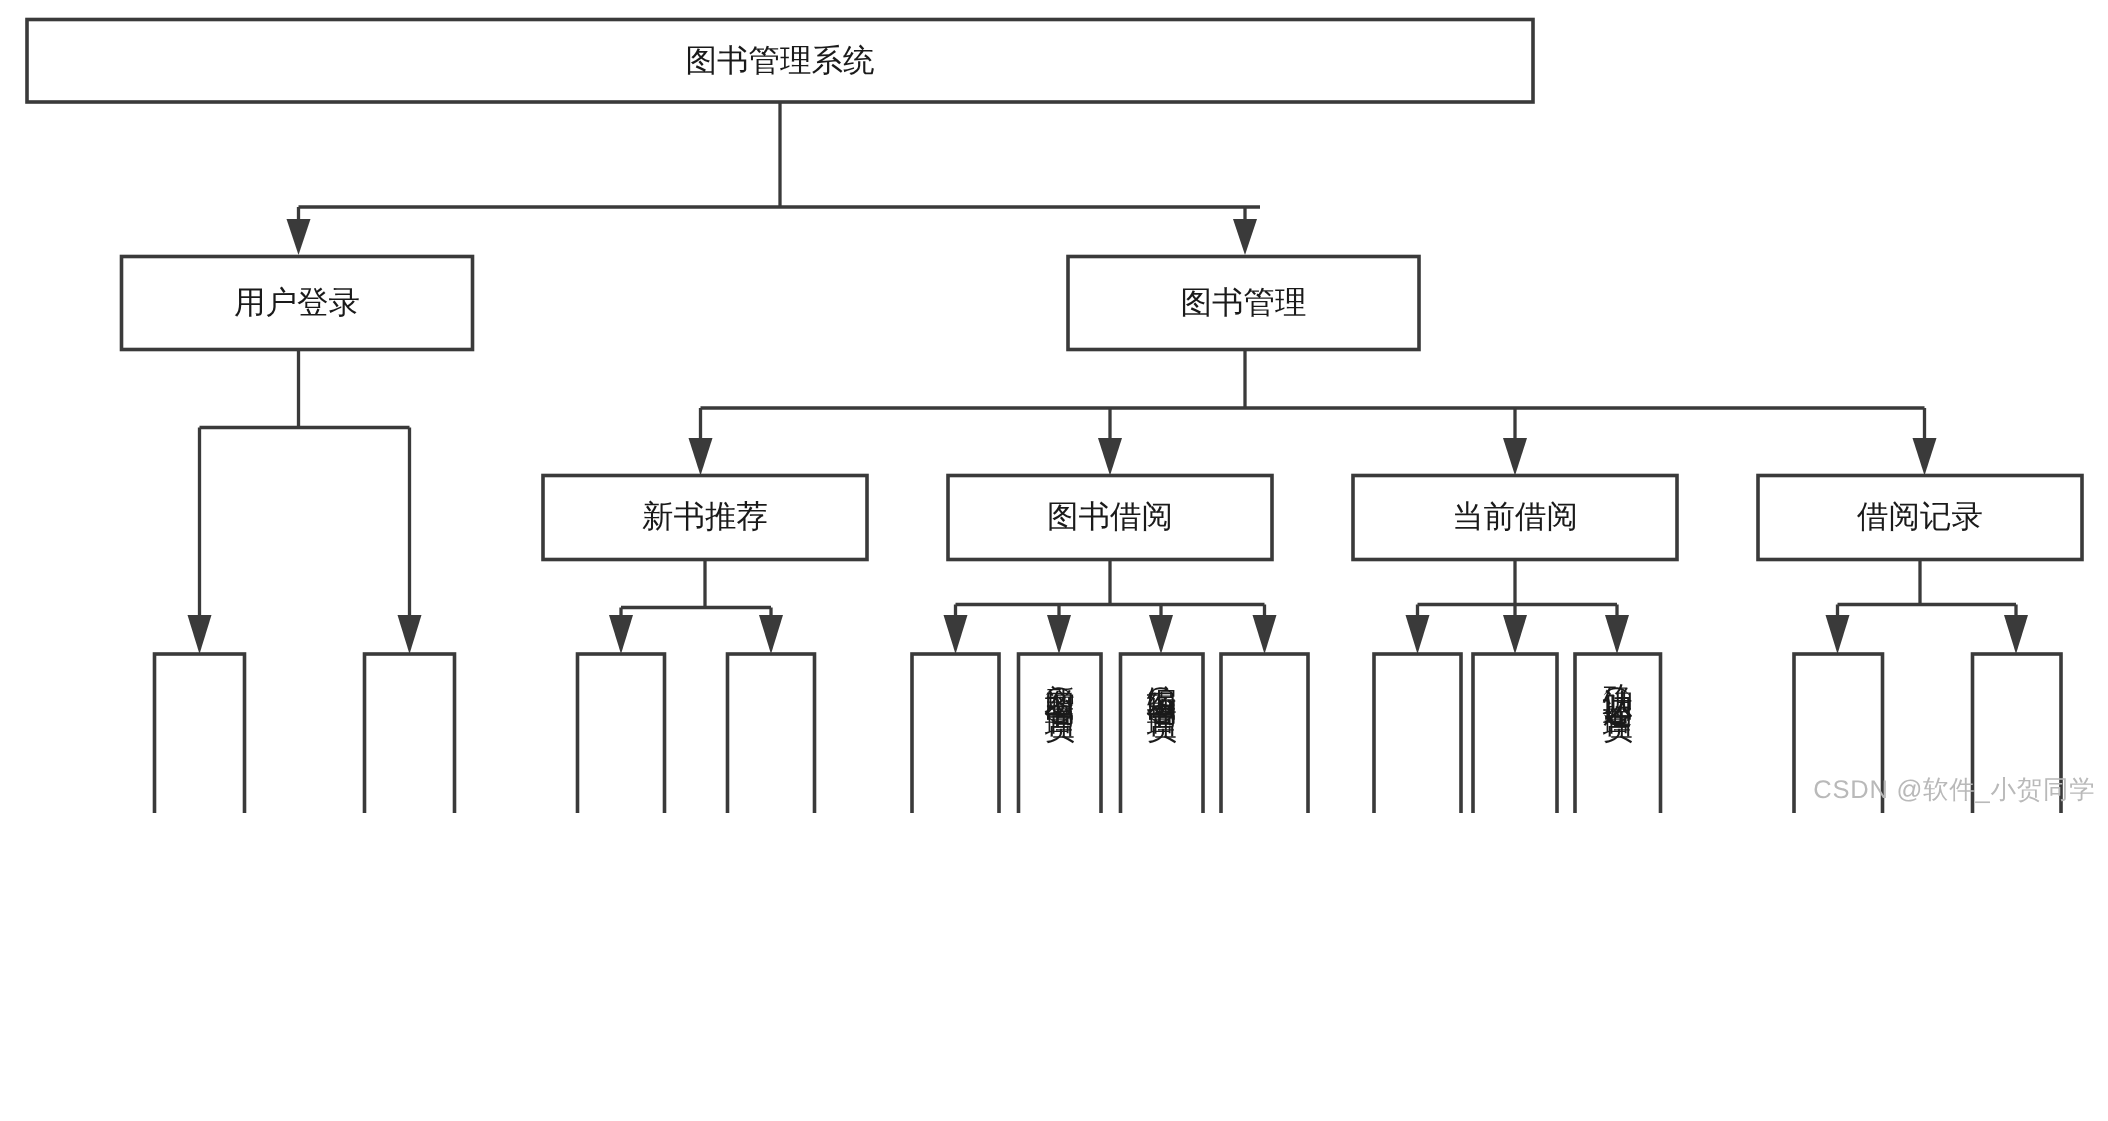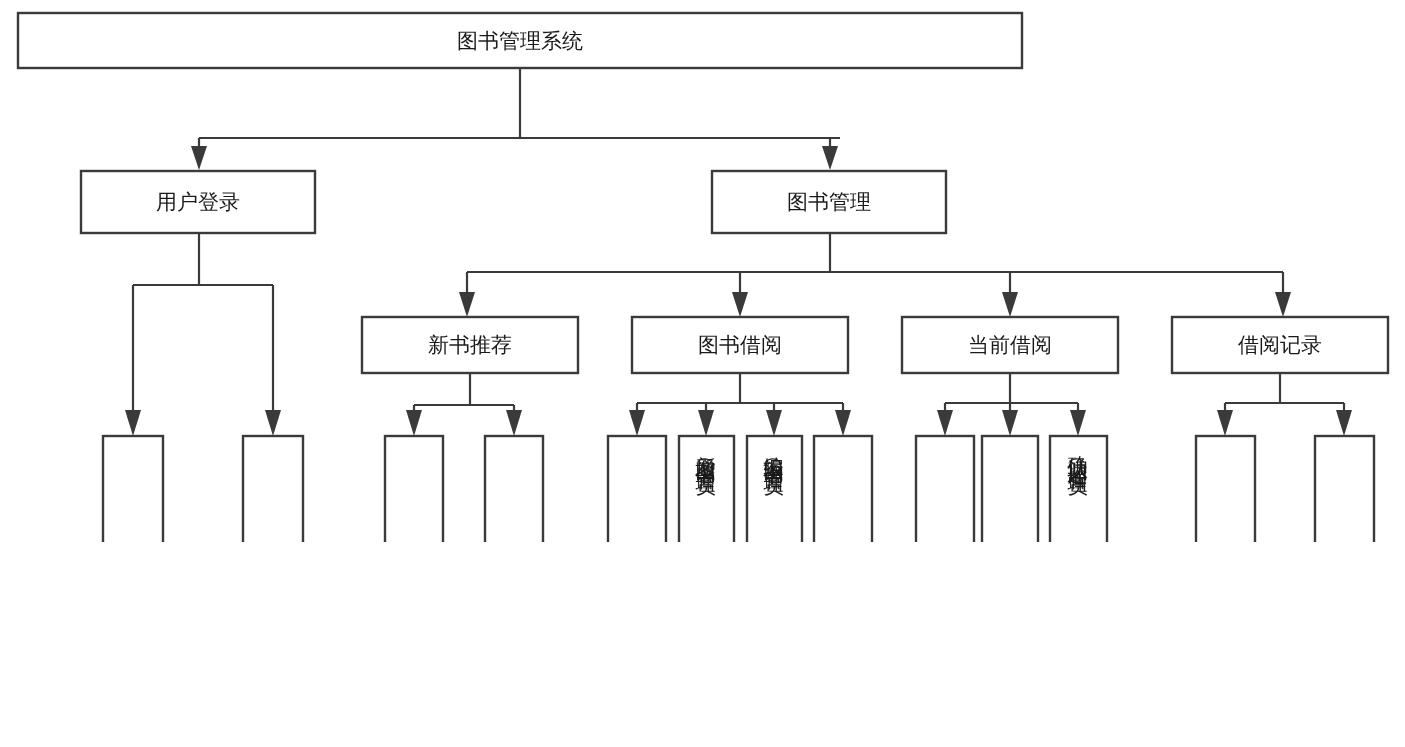--- a/index.html
+++ b/index.html
@@ -231,14 +231,15 @@
     </div>
 
     <div style="position:absolute;left:1196px;top:436px;width:59px;height:298px;display:flex;align-items:center;justify-content:center;">
       <span class="node-label vertical" style="writing-mode:vertical-rl;text-orientation:upright;font-size:20px;letter-spacing:3px;color:#1a1a1a;">新增借阅记录</span>
     </div>
     <div style="position:absolute;left:1315px;top:436px;width:59px;height:298px;display:flex;align-items:center;justify-content:center;">
       <span class="node-label vertical" style="writing-mode:vertical-rl;text-orientation:upright;font-size:20px;letter-spacing:3px;color:#1a1a1a;">查询借阅记录</span>
     </div>
   </div>
 
+  <div class="watermark">CSDN @软件_小贺同学</div>
 
 </div>
 
 </body></html>

